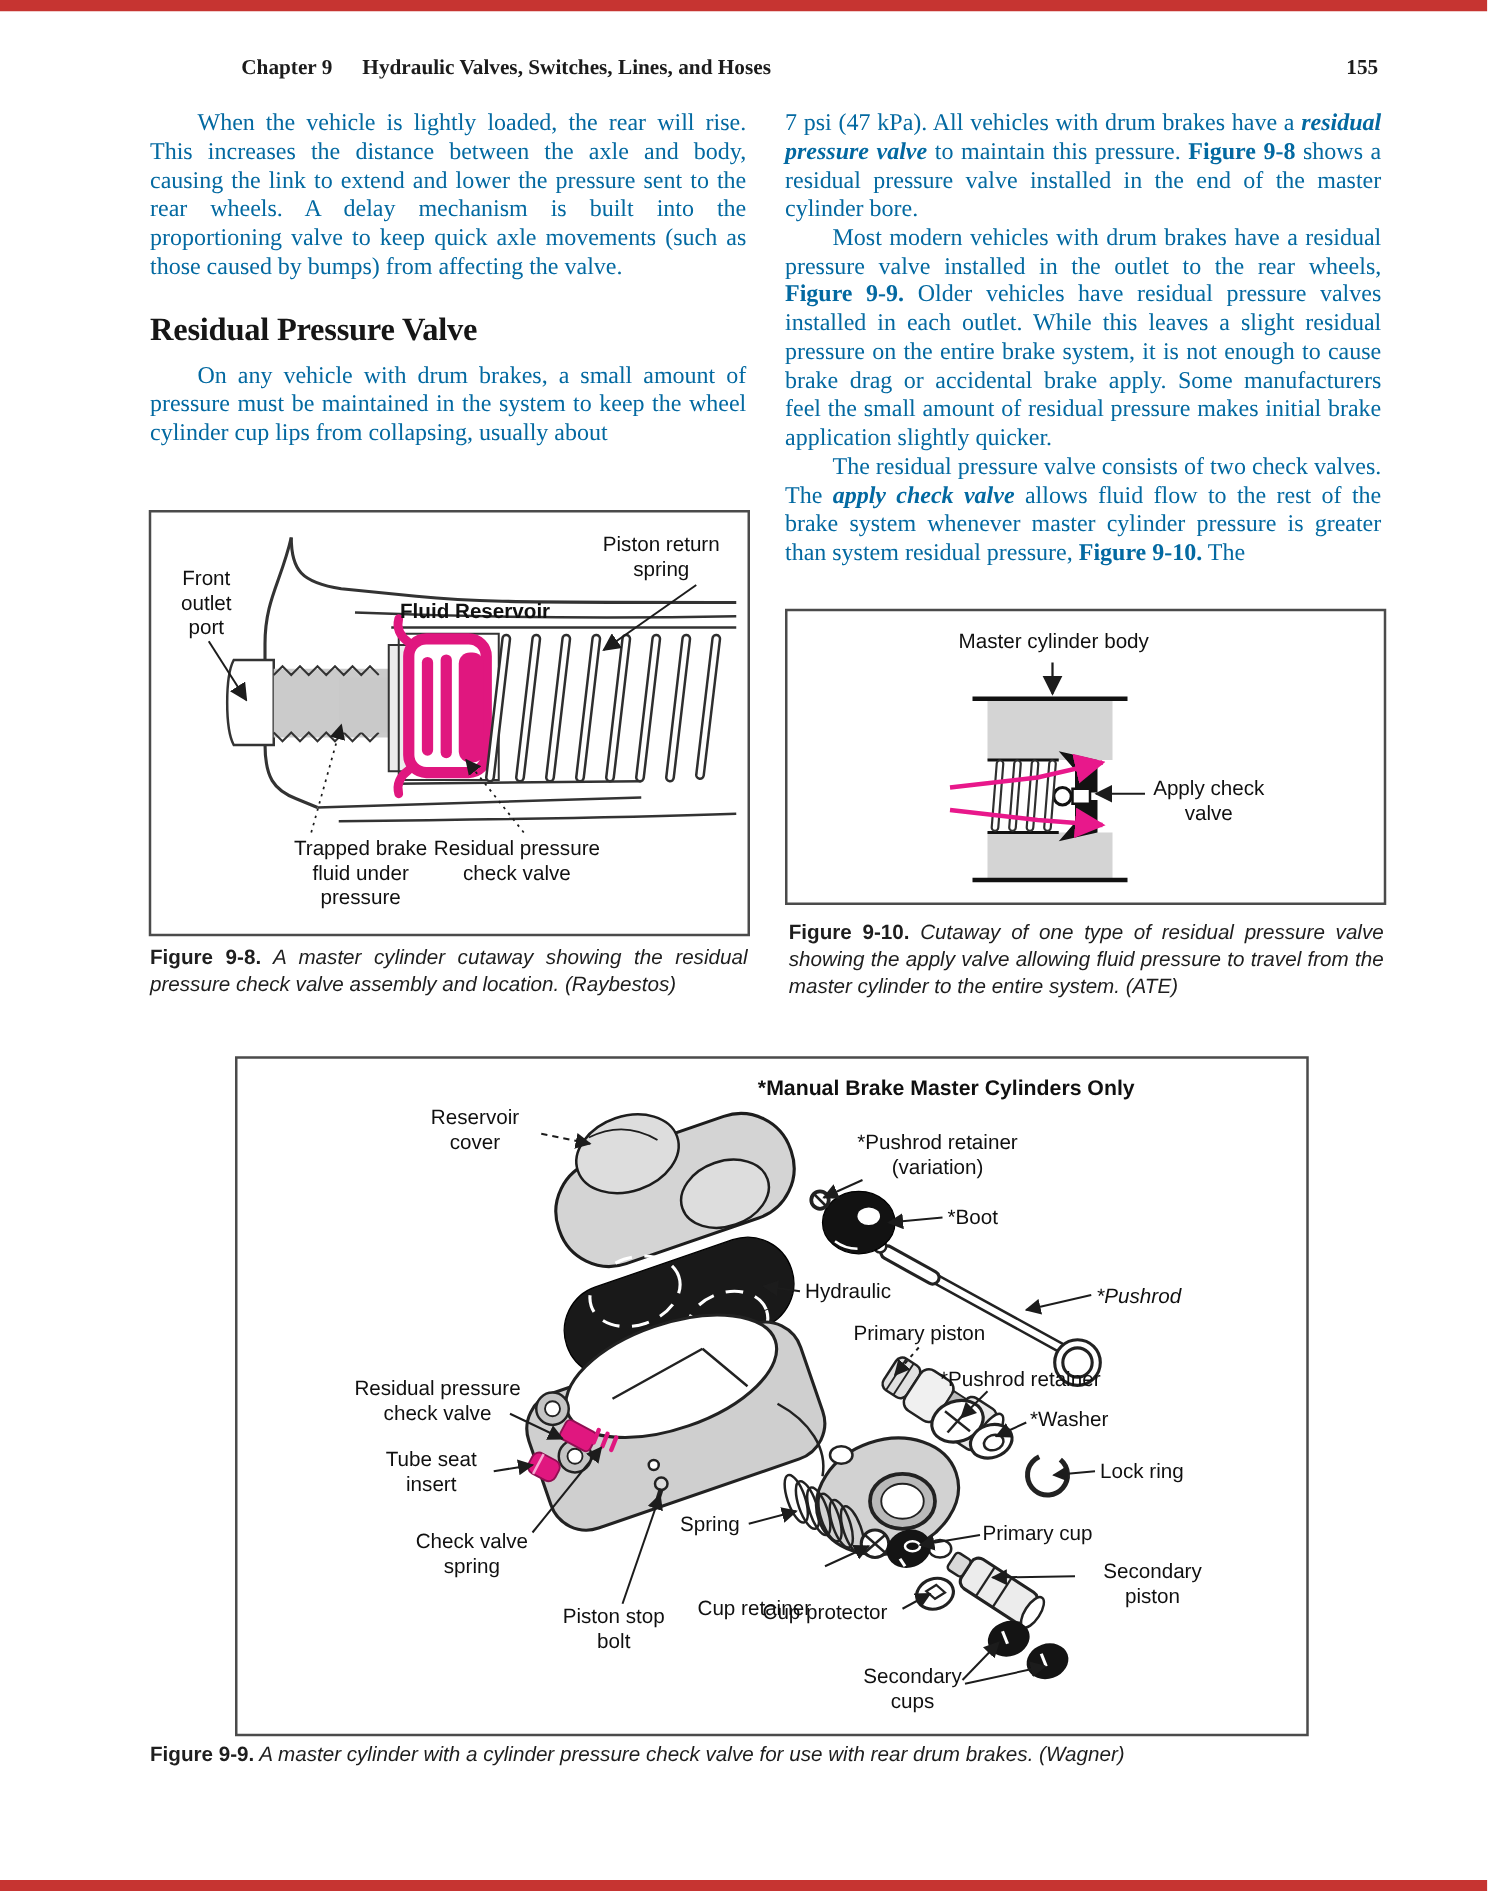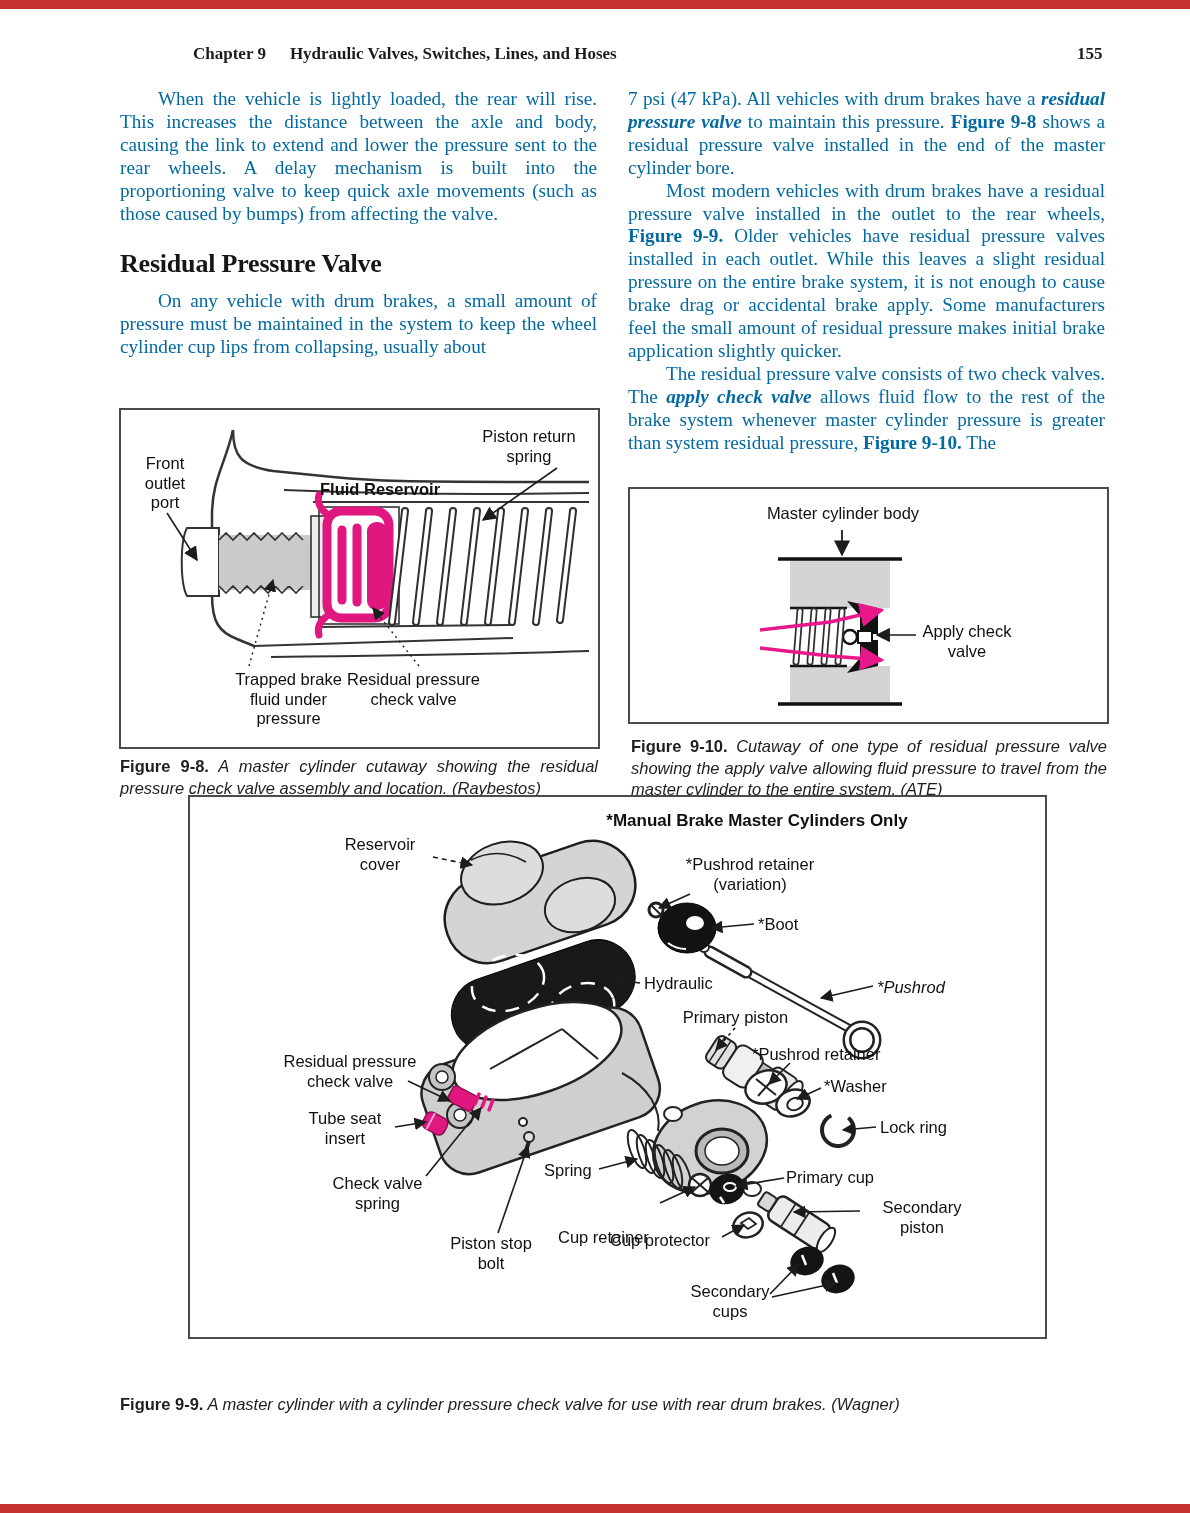--- a/index.html
+++ b/index.html
@@ -183,21 +183,21 @@
       <line x1="286" y1="146" x2="247" y2="146" stroke="#1c1c1c" stroke-width="1.6" marker-end="url(#ah10)"></line>
     </svg>
     <div class="lbl" style="left:132px;top:15px;width:162px;">Master cylinder body</div>
     <div class="lbl" style="left:289px;top:133px;width:96px;">Apply check
 valve</div>
   </div>
   <div class="cap" style="left:631px;top:736px;width:476px;">
     <span class="cb">Figure 9-10.</span><span class="ci"> Cutaway of one type of residual pressure valve showing the apply valve allowing fluid pressure to travel from the master cylinder to the entire system. (ATE)</span>
   </div>
 
-  <div class="figbox" style="left:188px;top:795px;width:855px;height:540px;">
+  <div class="figbox" style="left:188px;top:845px;width:855px;height:540px;">
     <svg width="855" height="540" viewBox="0 0 855 540">
       <defs>
         <marker id="ah9" viewBox="0 0 10 10" refX="9" refY="5" markerWidth="8" markerHeight="8" orient="auto-start-reverse">
           <path d="M0,0 L10,5 L0,10 z" fill="#1c1c1c"></path>
         </marker>
       </defs>
 
       <g>
         <g transform="rotate(-19 350 105)">
           <rect x="252" y="62" width="196" height="86" rx="42" fill="#d4d4d4" stroke="#1d1d1d" stroke-width="2.5"></rect>

